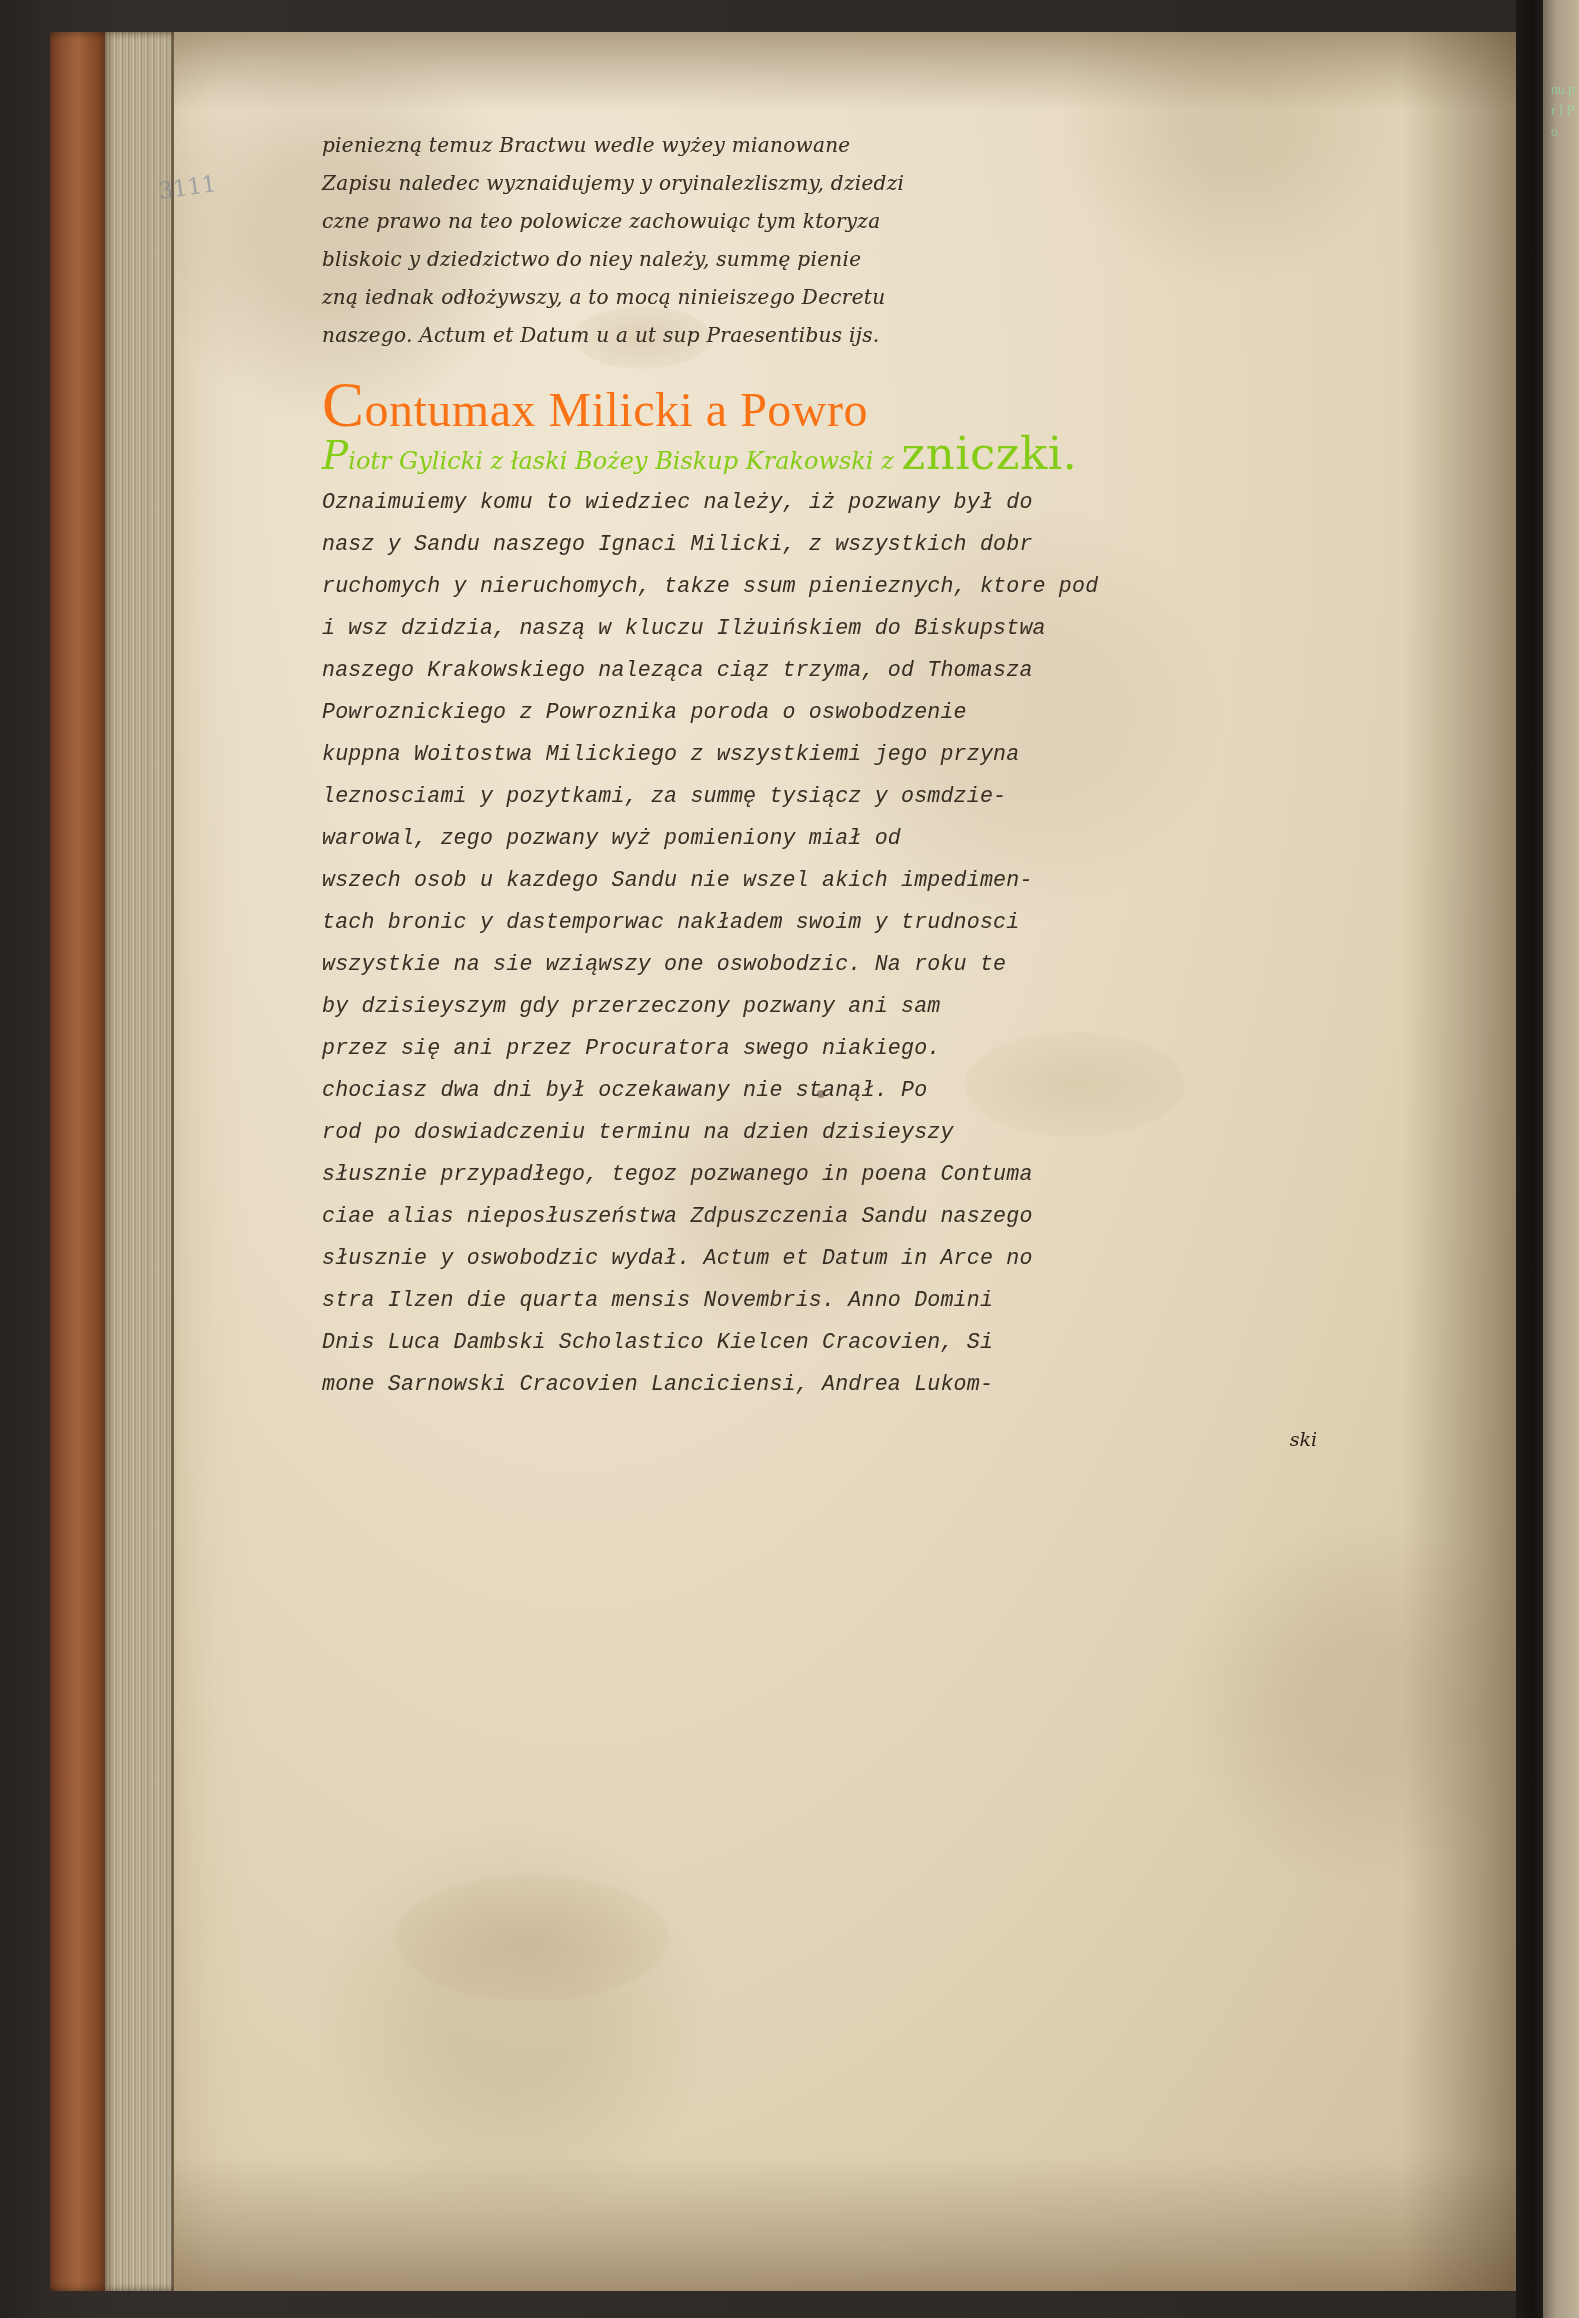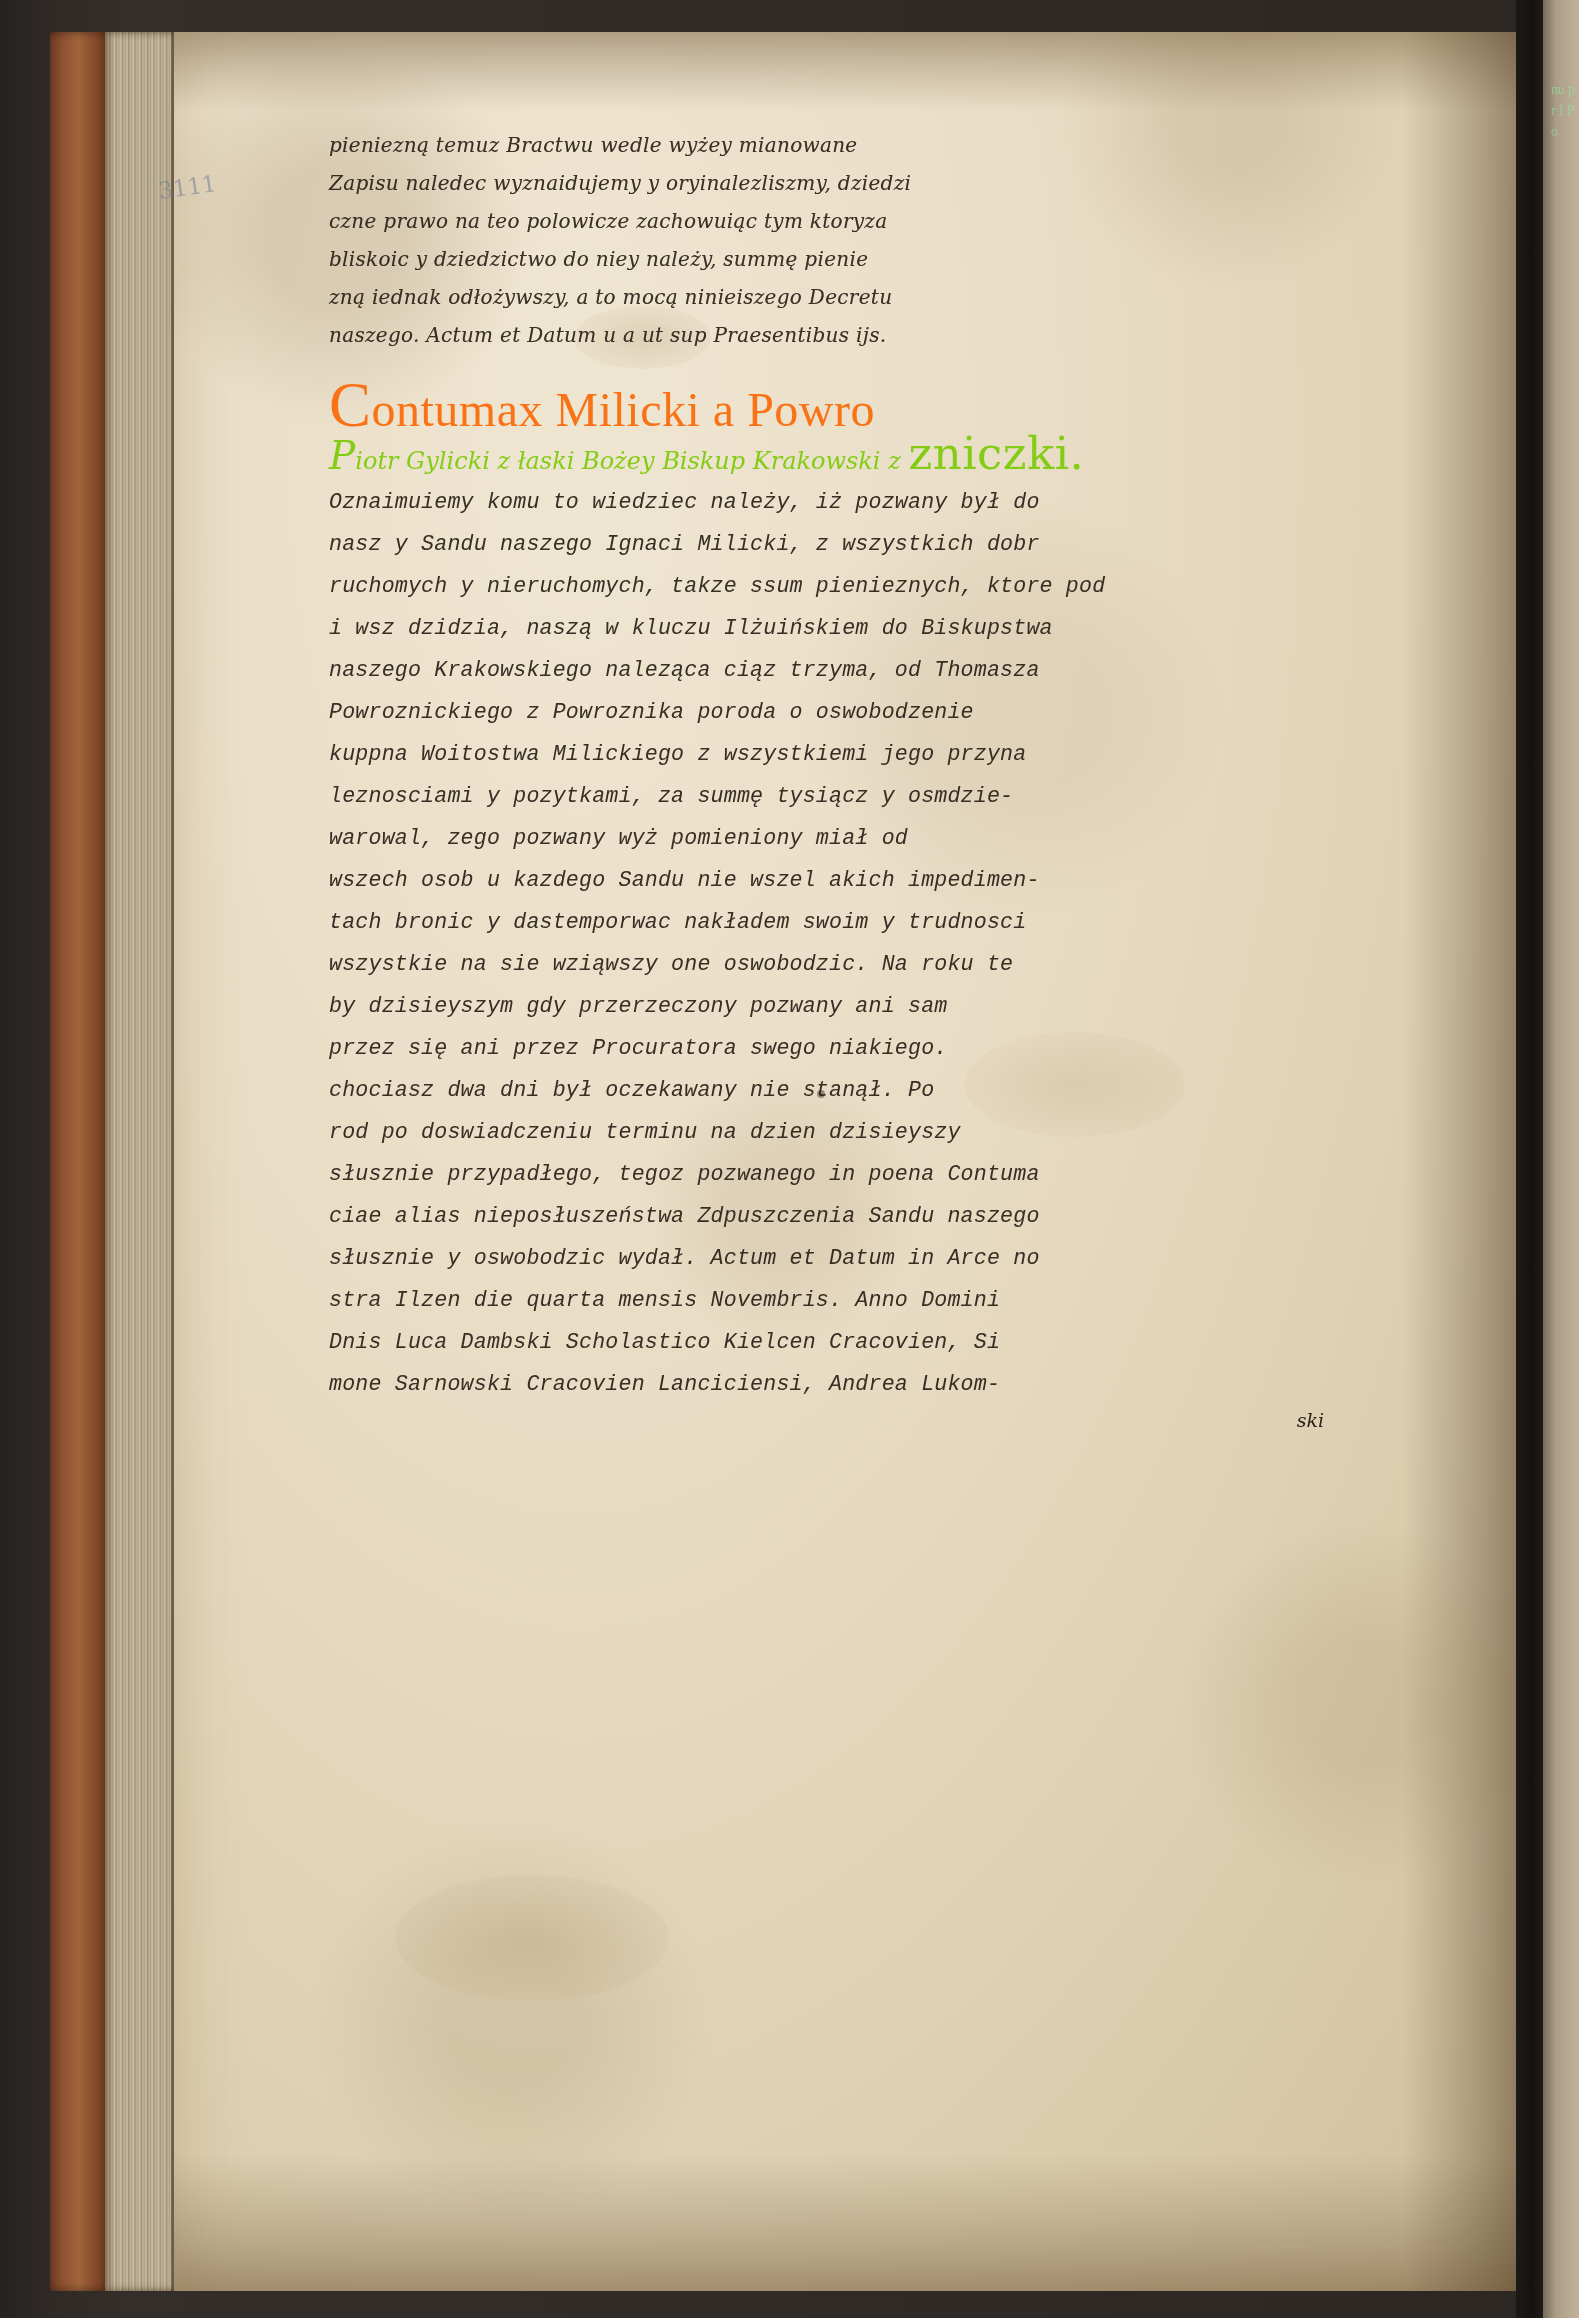--- a/index.html
+++ b/index.html
@@ -152,21 +152,21 @@
   .stain {
     position: absolute;
     border-radius: 50%;
     pointer-events: none;
   }
 
   
   .text-block {
     position: absolute;
     top: 126px;
-    left: 329px;
+    left: 322px;
     width: 1048px;
   }
   .line {
     color: #2b2118;
     font-family: "DejaVu Serif", serif;
     font-style: italic;
     font-size: 21px;
     line-height: 39px;
     white-space: nowrap;
     letter-spacing: 0.3px;
@@ -211,21 +211,21 @@
     color: #2b2118;
     font-family: Liberation Mono, monospace;
     font-style: italic;
     font-size: 21.6px;
     line-height: 42px;
     white-space: nowrap;
     letter-spacing: 0.2px;
     opacity: 0.93;
   }
   .catchword {
-    margin-top: 4px;
+    margin-top: 23px;
     text-align: right;
     padding-right: 53px;
     color: #2b2118;
     font-family: "DejaVu Serif", serif;
     font-style: italic;
     font-size: 19px;
   }
 
   
   .shelfmark {

